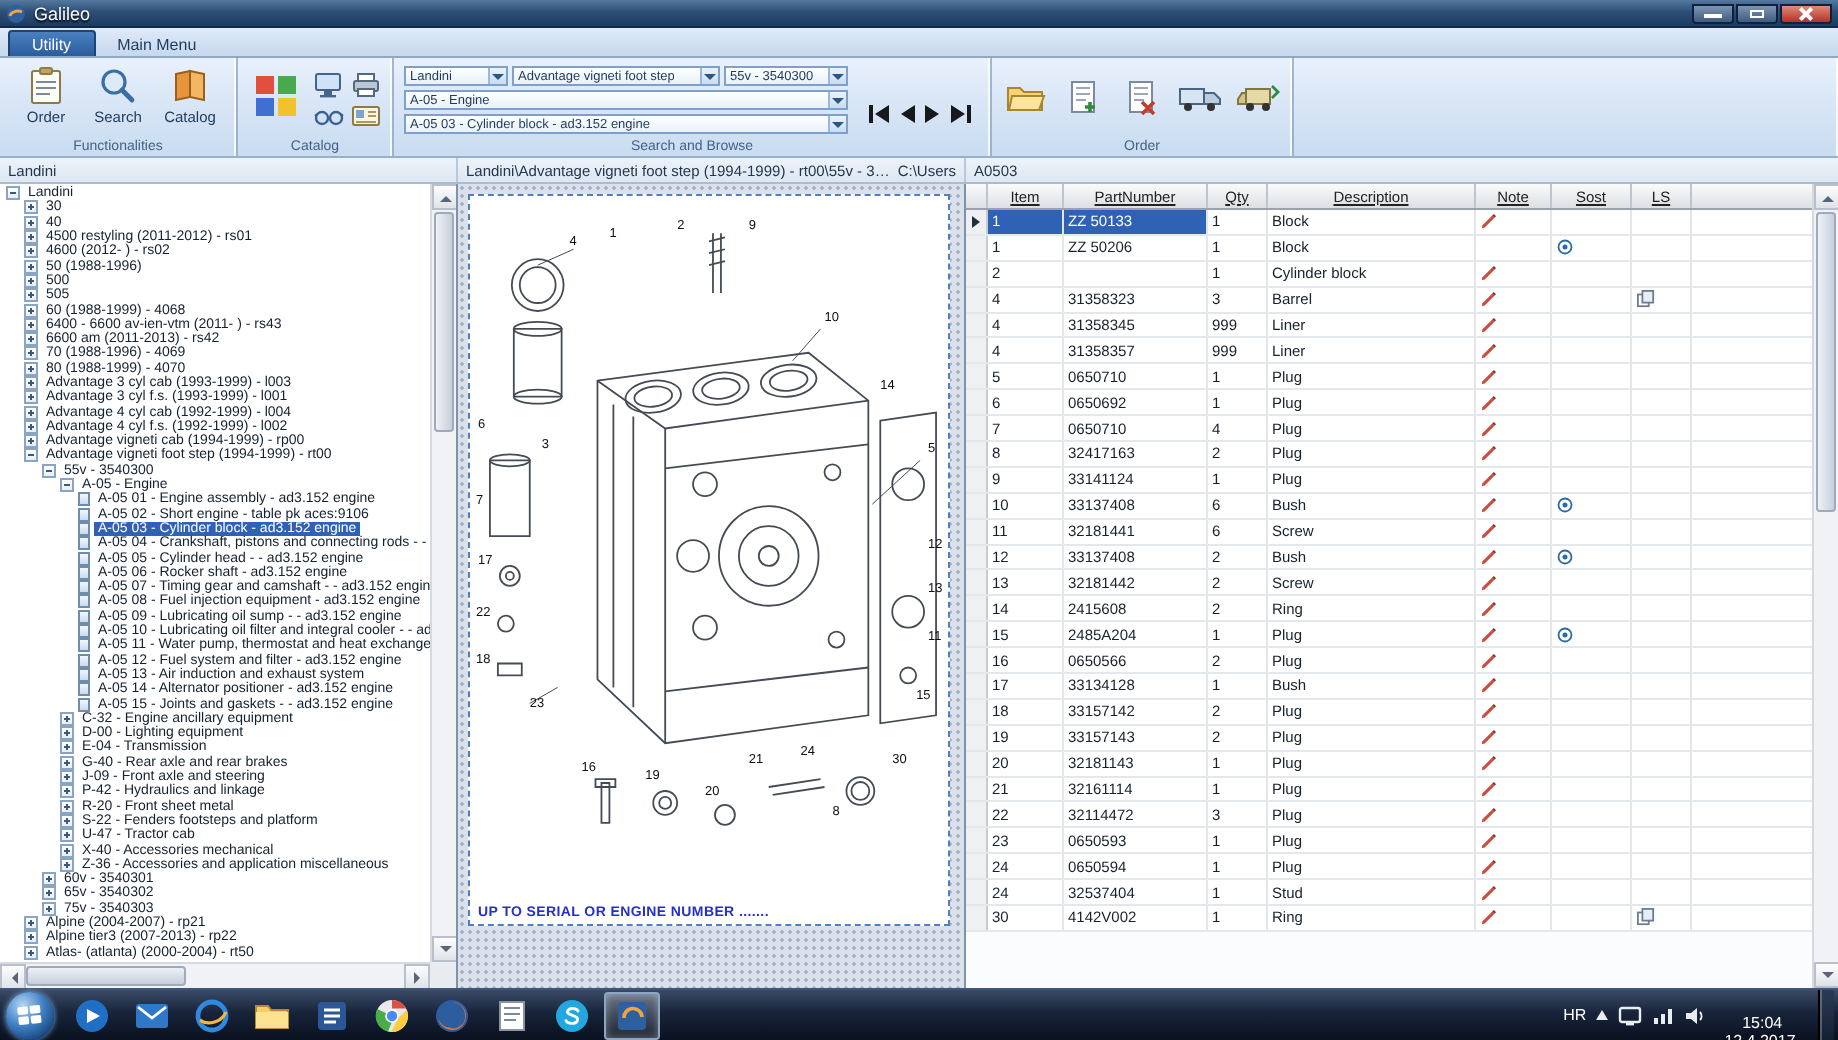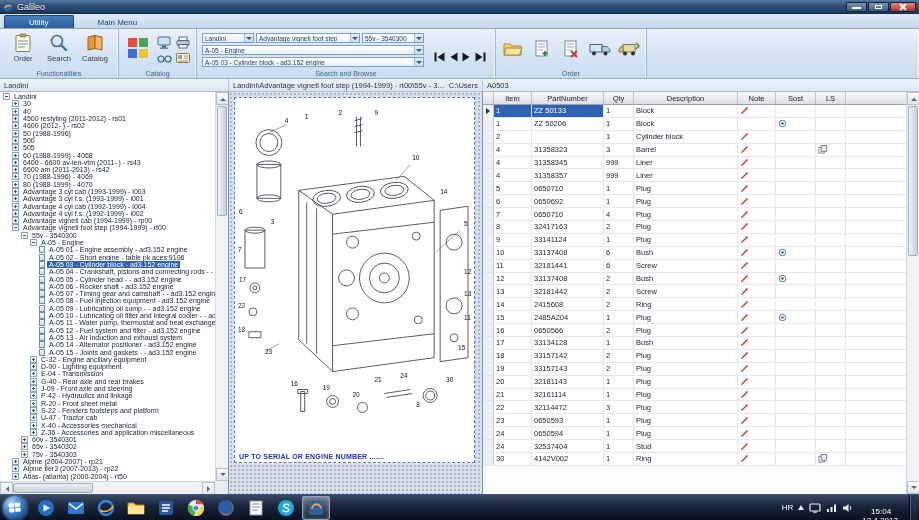--- a/index.html
+++ b/index.html
@@ -15,21 +15,21 @@
   .wbtn{width:21px;height:10px;border:1px solid #0e2240;border-radius:0 0 2px 2px;background:linear-gradient(#7d95b1,#3f5c7e);position:relative;}
   .wbtn.close{background:linear-gradient(#e08a7a,#b13325);width:26px;}
   .wbtn::after,.wbtn::before{content:"";position:absolute;background:#fff;}
   .wbtn.min::after{left:5px;right:5px;bottom:2px;height:2px;}
   .wbtn.max::after{left:6px;right:6px;top:2px;bottom:2px;background:transparent;border:1px solid #fff;}
   .wbtn.close::after{left:50%;top:50%;width:8px;height:2px;margin:-1px 0 0 -4px;transform:rotate(45deg);}
   .wbtn.close::before{left:50%;top:50%;width:8px;height:2px;margin:-1px 0 0 -4px;transform:rotate(-45deg);}
 
   
   .tabrow{height:15px;background:linear-gradient(#dfeafa,#c6d8ec);display:flex;align-items:flex-end;padding-left:4px;border-bottom:1px solid #8fa8c6;}
-  .rtab{font-size:8px;padding:2px 24px 1px;color:#1c3a5e;border-radius:2px 2px 0 0;}
+  .rtab{font-size:8px;padding:2px 11px 1px;color:#1c3a5e;border-radius:2px 2px 0 0;}
   .rtab.active{background:linear-gradient(#4a80c0,#2a5c9c);color:#fff;border:1px solid #1d4476;border-bottom:none;}
 
   
   .ribbon{height:50px;display:flex;background:linear-gradient(#e9f1fc 0%,#d6e4f5 55%,#c9dcf0 100%);border-bottom:1px solid #98b0cb;}
   .rgroup{position:relative;height:100%;padding:2px 5px 11px;border-right:1px solid rgba(138,164,196,.75);box-shadow:inset -1px 0 0 rgba(255,255,255,.8);display:flex;align-items:flex-start;}
   .glabel{position:absolute;bottom:1px;left:0;right:0;text-align:center;font-size:7px;color:#44618a;}
   .bigbtn{display:flex;flex-direction:column;align-items:center;width:36px;padding-top:2px;font-size:7.5px;color:#1f3a5c;border-radius:2px;}
   .bigbtn svg{margin-bottom:1px;}
   .smicons{display:grid;grid-template-columns:auto auto;gap:2px 3px;margin:4px 0 0 4px;}
   .smic{width:16px;height:14px;display:flex;align-items:center;justify-content:center;border-radius:2px;}
@@ -86,21 +86,21 @@
   .canvas{position:absolute;left:5px;top:5px;right:7px;height:366px;background:#fff;border:1px dashed #4f7fc0;}
   .canvas svg{display:block;width:100%;height:calc(100% - 13px);}
   .serial-note{position:absolute;left:4px;bottom:2px;font-size:7px;font-weight:bold;color:#2430c8;letter-spacing:.2px;}
   .draw{stroke:#454b54;fill:none;stroke-width:.9;}
   .callouts text{font-size:6.5px;fill:#111;font-family:"Liberation Sans",sans-serif;}
 
   
   .table-panel{flex:1;position:relative;background:#fbfcfd;}
   .grid{position:absolute;left:0;top:0;right:13px;bottom:0;--cols:11px 38px 72px 30px 104px 38px 40px 30px 1fr;overflow:hidden;}
   .ghead{display:grid;grid-template-columns:var(--cols);height:13px;background:linear-gradient(#fbfbfb,#dcdfe3);border-bottom:1px solid #9aa3ad;font-size:7.5px;color:#222;}
-  .hc{border-right:1px solid #bfc5cc;display:flex;align-items:center;justify-content:center;overflow:hidden;}
+  .hc{border-right:1px solid #bfc5cc;display:flex;align-items:center;justify-content:center;overflow:hidden;text-decoration:underline;}
   .grow{display:grid;grid-template-columns:var(--cols);height:12.9px;background:#fff;border-bottom:1px solid #e4e7eb;font-size:7.5px;color:#17212c;}
   .gc{border-right:1px solid #e2e5ea;padding:0 2px;display:flex;align-items:center;overflow:hidden;white-space:nowrap;}
   .c-rowsel{background:#eef0f3;border-right:1px solid #c6ccd4;padding:0;justify-content:center;}
   .grow.sel .c-item,.grow.sel .c-part{background:#2f62b5;color:#fff;}
   .rowarrow{width:0;height:0;border-left:4px solid #23303e;border-top:3px solid transparent;border-bottom:3px solid transparent;}
 
   
   .taskbar{position:absolute;left:0;bottom:0;width:919px;height:26px;background:linear-gradient(180deg,#3a4a66 0%,#18243a 45%,#0a111f 100%);border-top:1px solid #3e5576;display:flex;align-items:center;}
   .startorb{width:24px;height:24px;margin:0 5px 0 3px;border-radius:50%;background:radial-gradient(circle at 35% 28%,#b5d6f5 0%,#3f7fc4 45%,#16457e 80%,#0b2c55 100%);box-shadow:0 0 3px #7fb3e8;display:flex;align-items:center;justify-content:center;flex:none;}
   .tb-icons{display:flex;align-items:center;gap:2px;}

